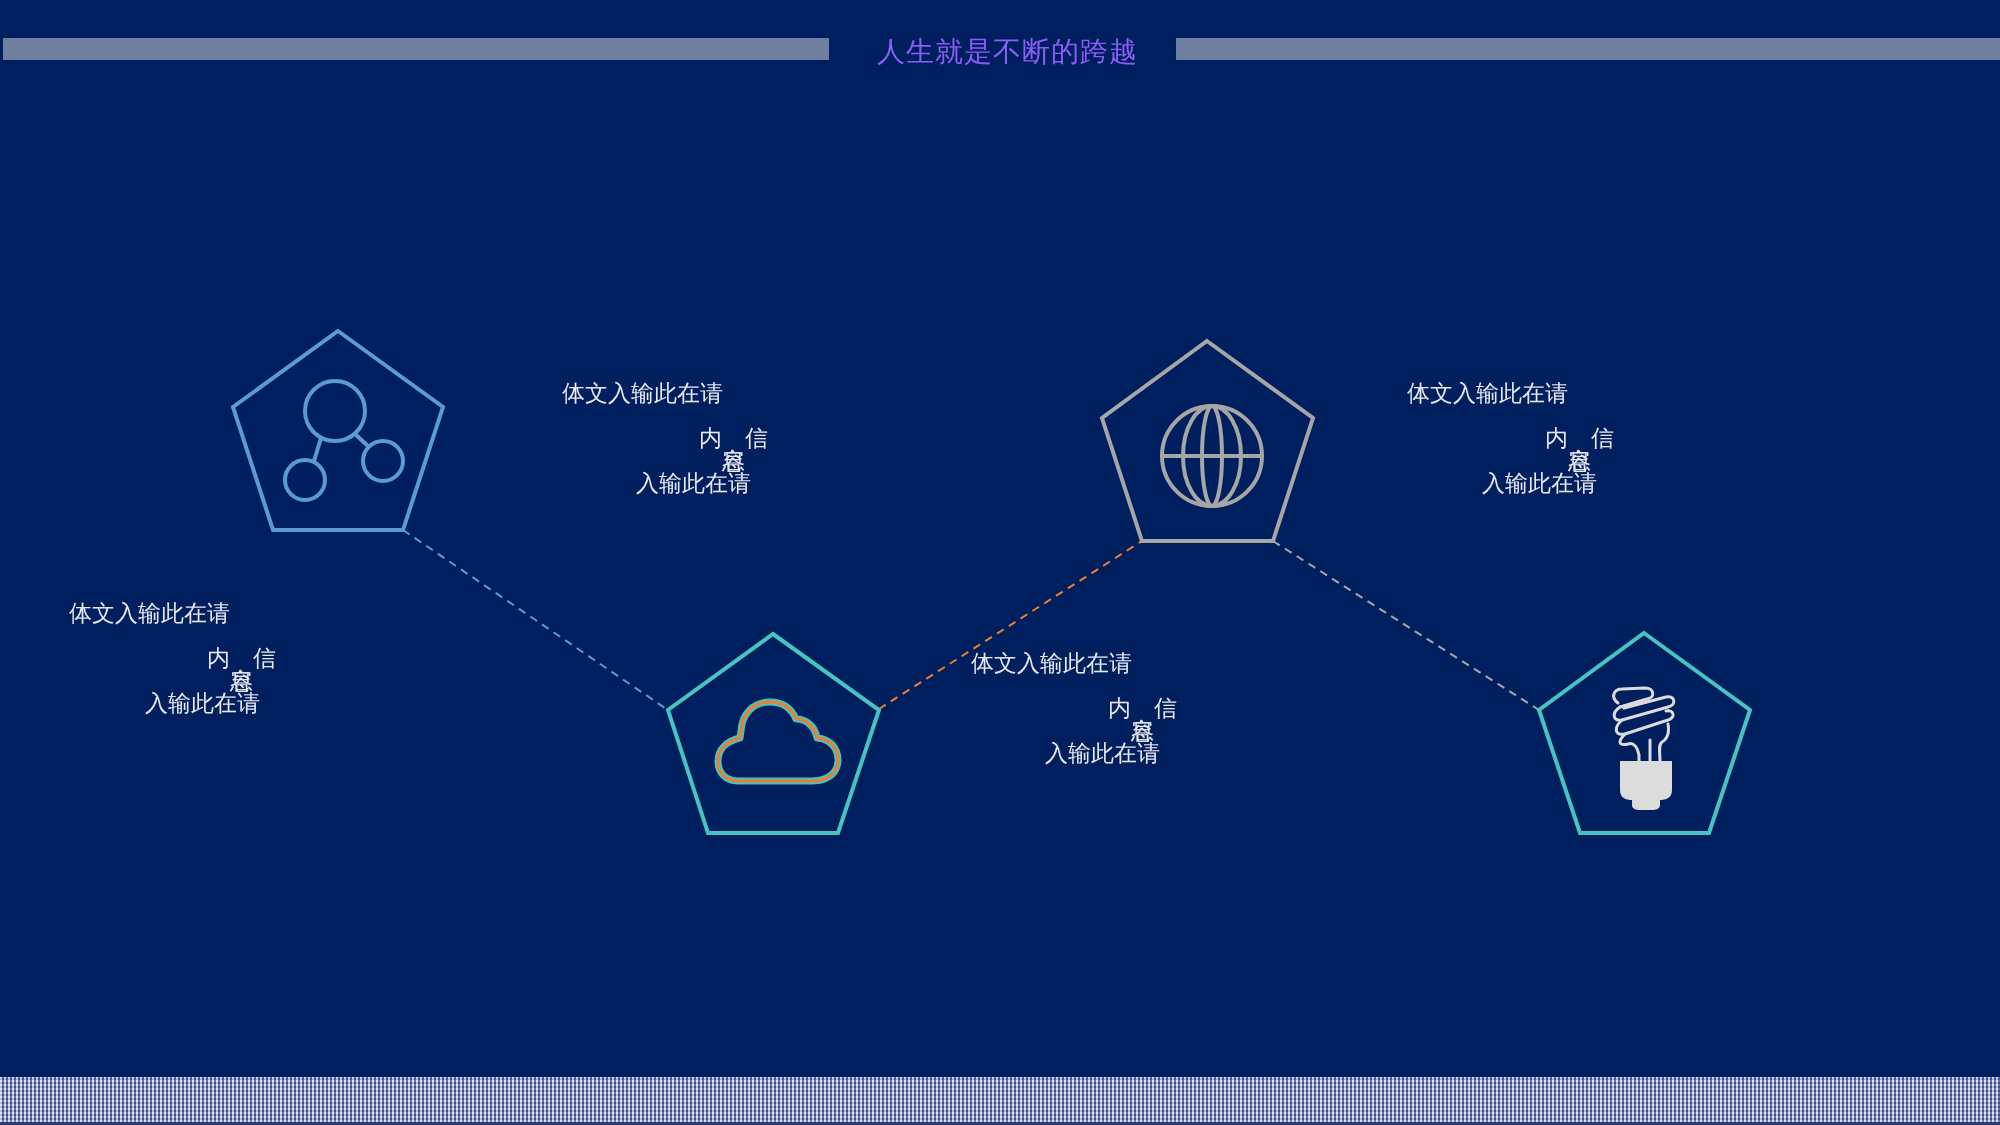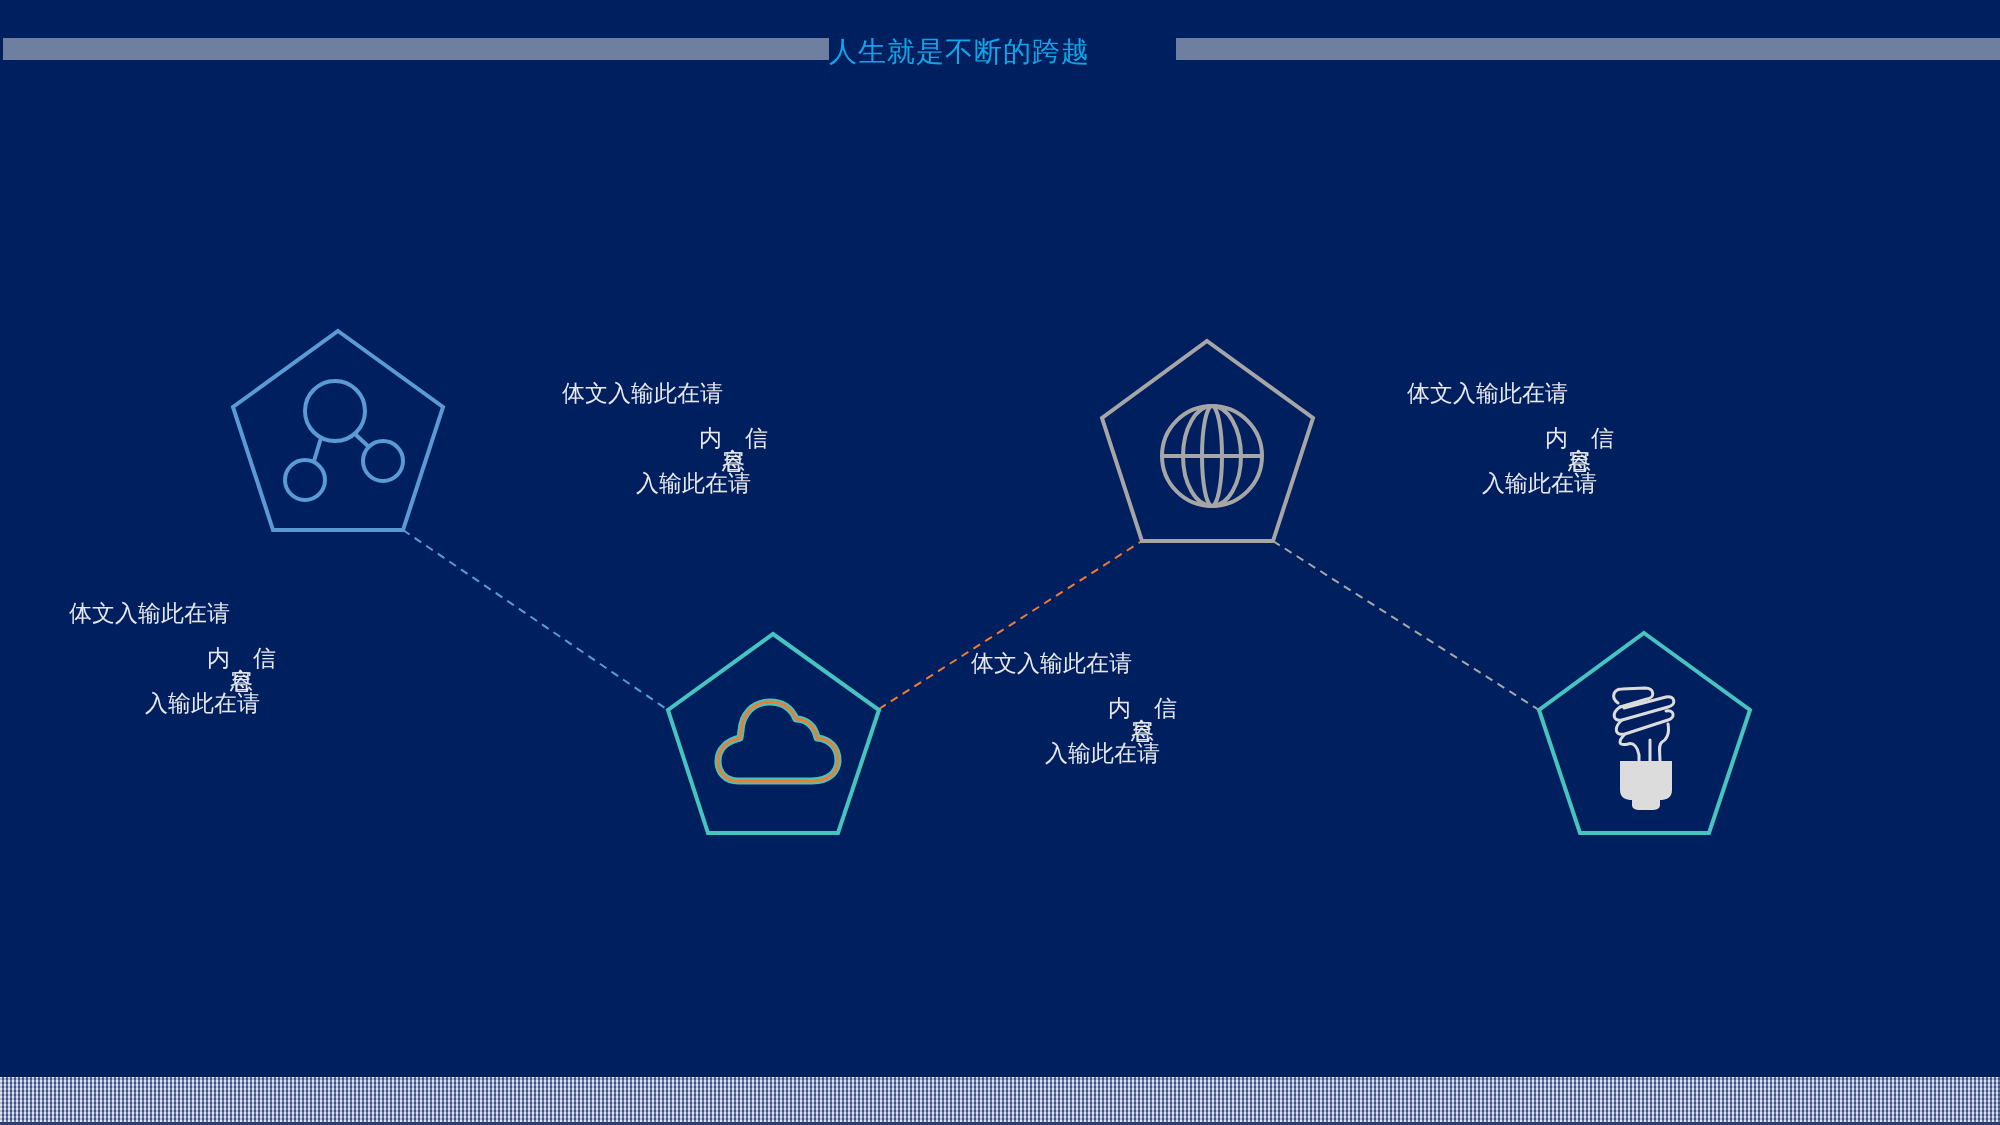--- a/index.html
+++ b/index.html
@@ -6,21 +6,21 @@
     body {
       width: 2000px; height: 1125px; position: relative; overflow: hidden;
       background: #001f5f;
       font-family: "DejaVu Sans", "Liberation Sans", sans-serif;
     }
     .top-bar {
       position: absolute; top: 38px; height: 22px; background: #6f7f9f;
     }
     .title {
       position: absolute; top: 34px; left: 829px; width: 309px;
-      text-align: left; font-size: 28px; color: #0ea5e9; line-height: 36px;
+      text-align: right; font-size: 28px; color: #8b5cf6; line-height: 36px;
       letter-spacing: 1px;
     }
     svg.stage { position: absolute; left: 0; top: 0; }
     .text-block { position: absolute; color: #e6e8ee; font-size: 23px; line-height: 30px; }
     .text-block .line { position: absolute; white-space: nowrap; }
     .overlap { position: relative; display: inline-block; width: 1em; }
     .overlap span { position: absolute; left: 0; top: 0; }
     .bottom-band {
       position: absolute; left: 0; top: 1077px; width: 2000px; height: 45px;
       background-color: #7f8fb8;

